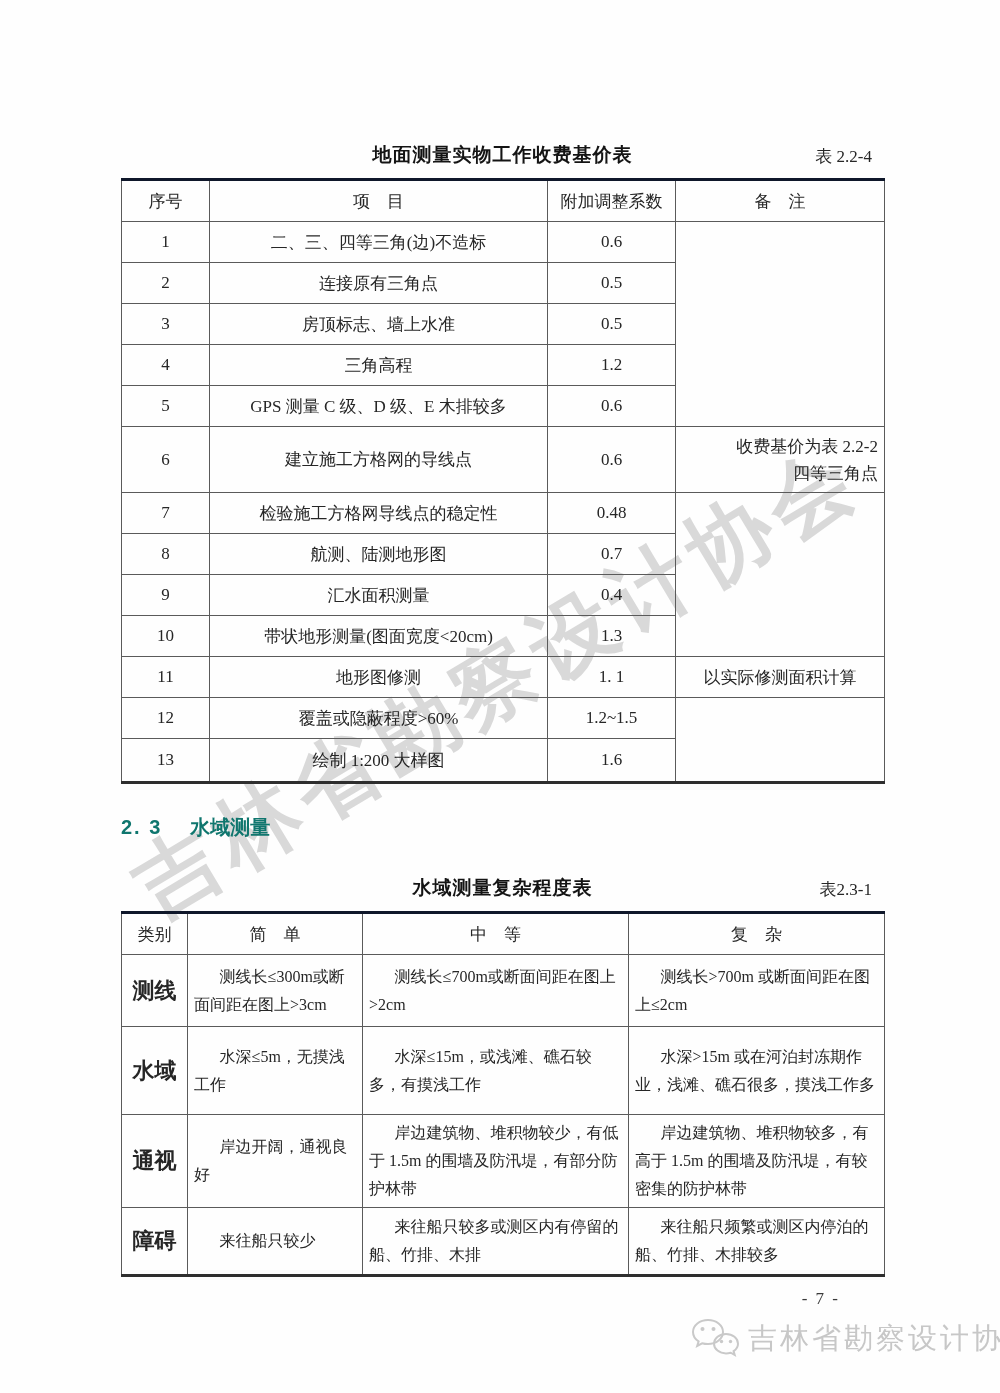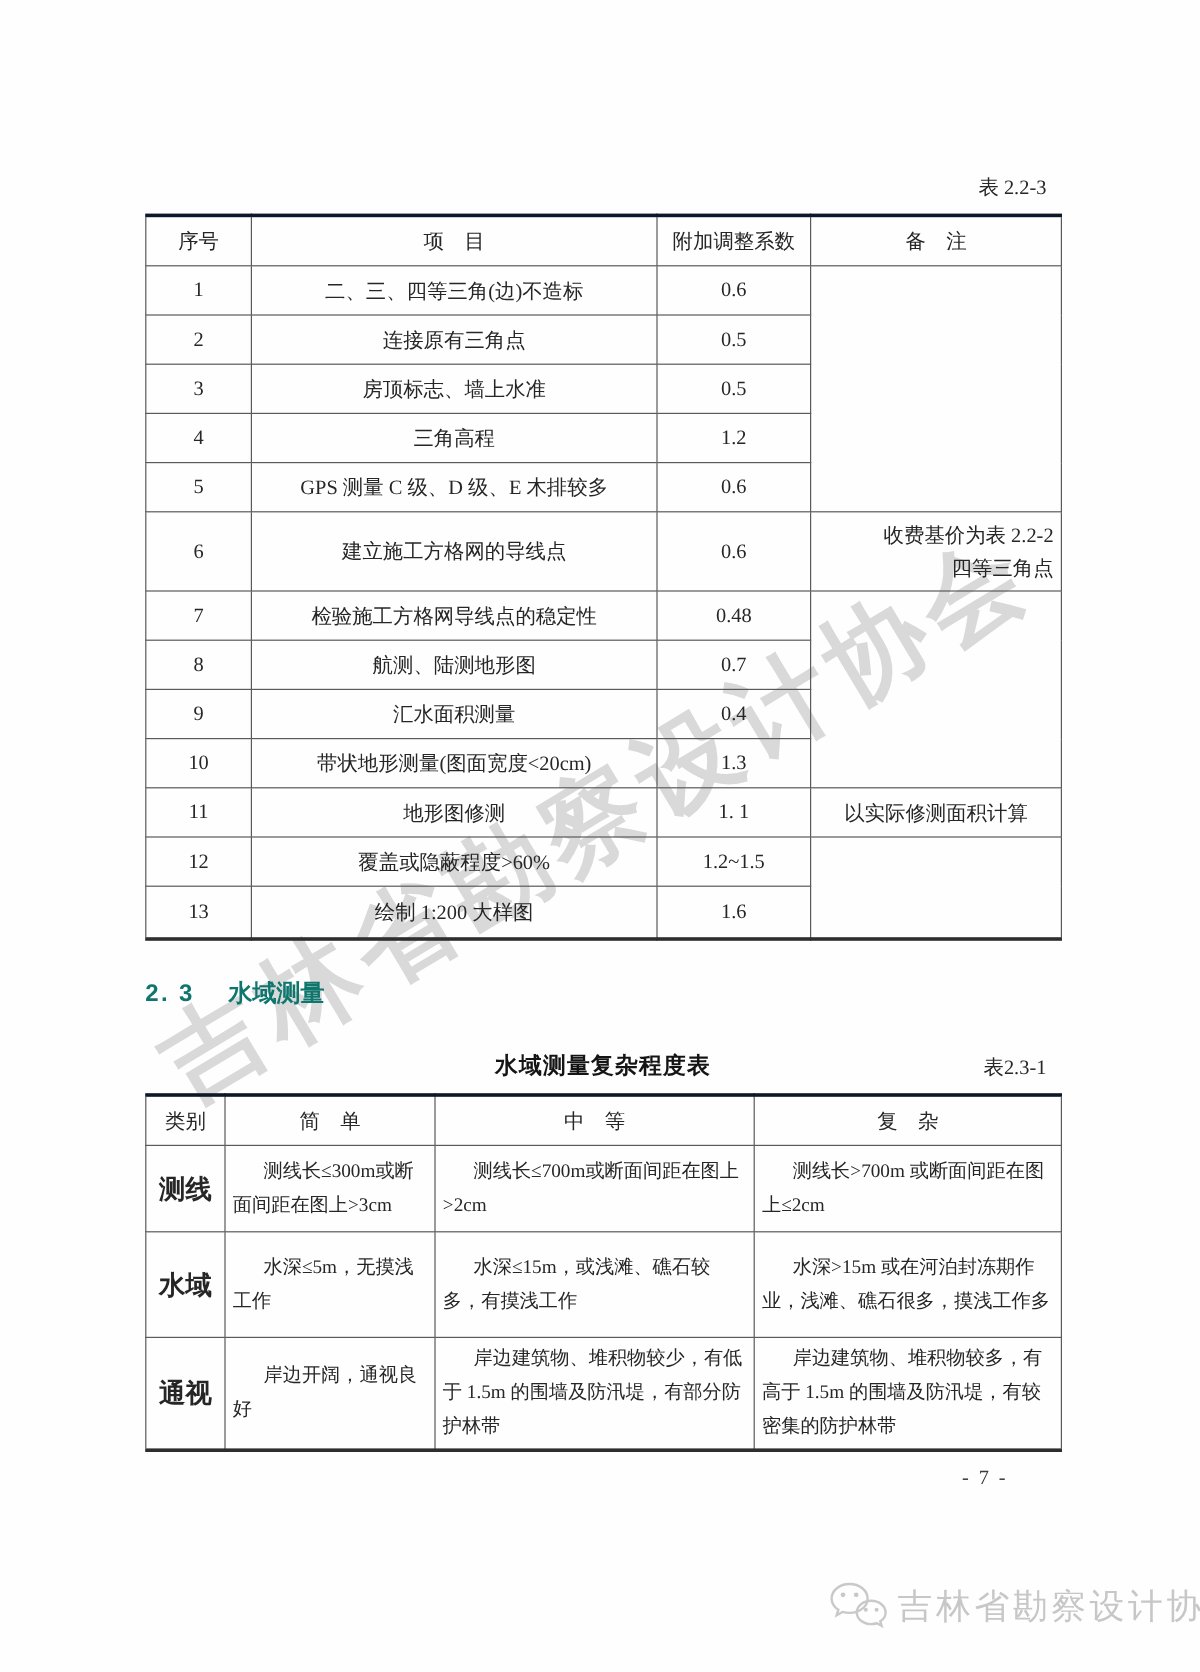--- a/index.html
+++ b/index.html
@@ -79,21 +79,22 @@
 </head>
 <body>
 
 <div class="page">
 
   <div class="watermark">吉林省勘察设计协会</div>
 
   <div class="content">
 
     <div class="caption caption-1">
-      <span class="cap-no">表 2.2-3</span>
+      <span class="cap-title">地面测量实物工作收费基价表</span>
+      <span class="cap-no">表 2.2-4</span>
     </div>
 
     <table class="t t1">
       <colgroup>
         <col style="width:88px">
           <col style="width:338px">
           <col style="width:128px">
           <col style="width:209px">
       </colgroup>
       <thead>
@@ -233,20 +234,32 @@
         <tr class="h92">
           <td class="cat">通视</td>
           <td class="cell">
               <div class="ind">岸边开阔，通视良好</div>
             </td>
           <td class="cell">
               <div class="ind">岸边建筑物、堆积物较少，有低于 1.5m 的围墙及防汛堤，有部分防护林带</div>
             </td>
           <td class="cell">
               <div class="ind">岸边建筑物、堆积物较多，有高于 1.5m 的围墙及防汛堤，有较密集的防护林带</div>
+            </td>
+        </tr>
+        <tr class="h68">
+          <td class="cat">障碍</td>
+          <td class="cell">
+              <div class="ind">来往船只较少</div>
+            </td>
+          <td class="cell">
+              <div class="ind">来往船只较多或测区内有停留的船、竹排、木排</div>
+            </td>
+          <td class="cell">
+              <div class="ind">来往船只频繁或测区内停泊的船、竹排、木排较多</div>
             </td>
         </tr>
       </tbody>
     </table>
 
     <div class="page-number">- 7 -</div>
 
   </div>
 
   <div class="footer-brand">

